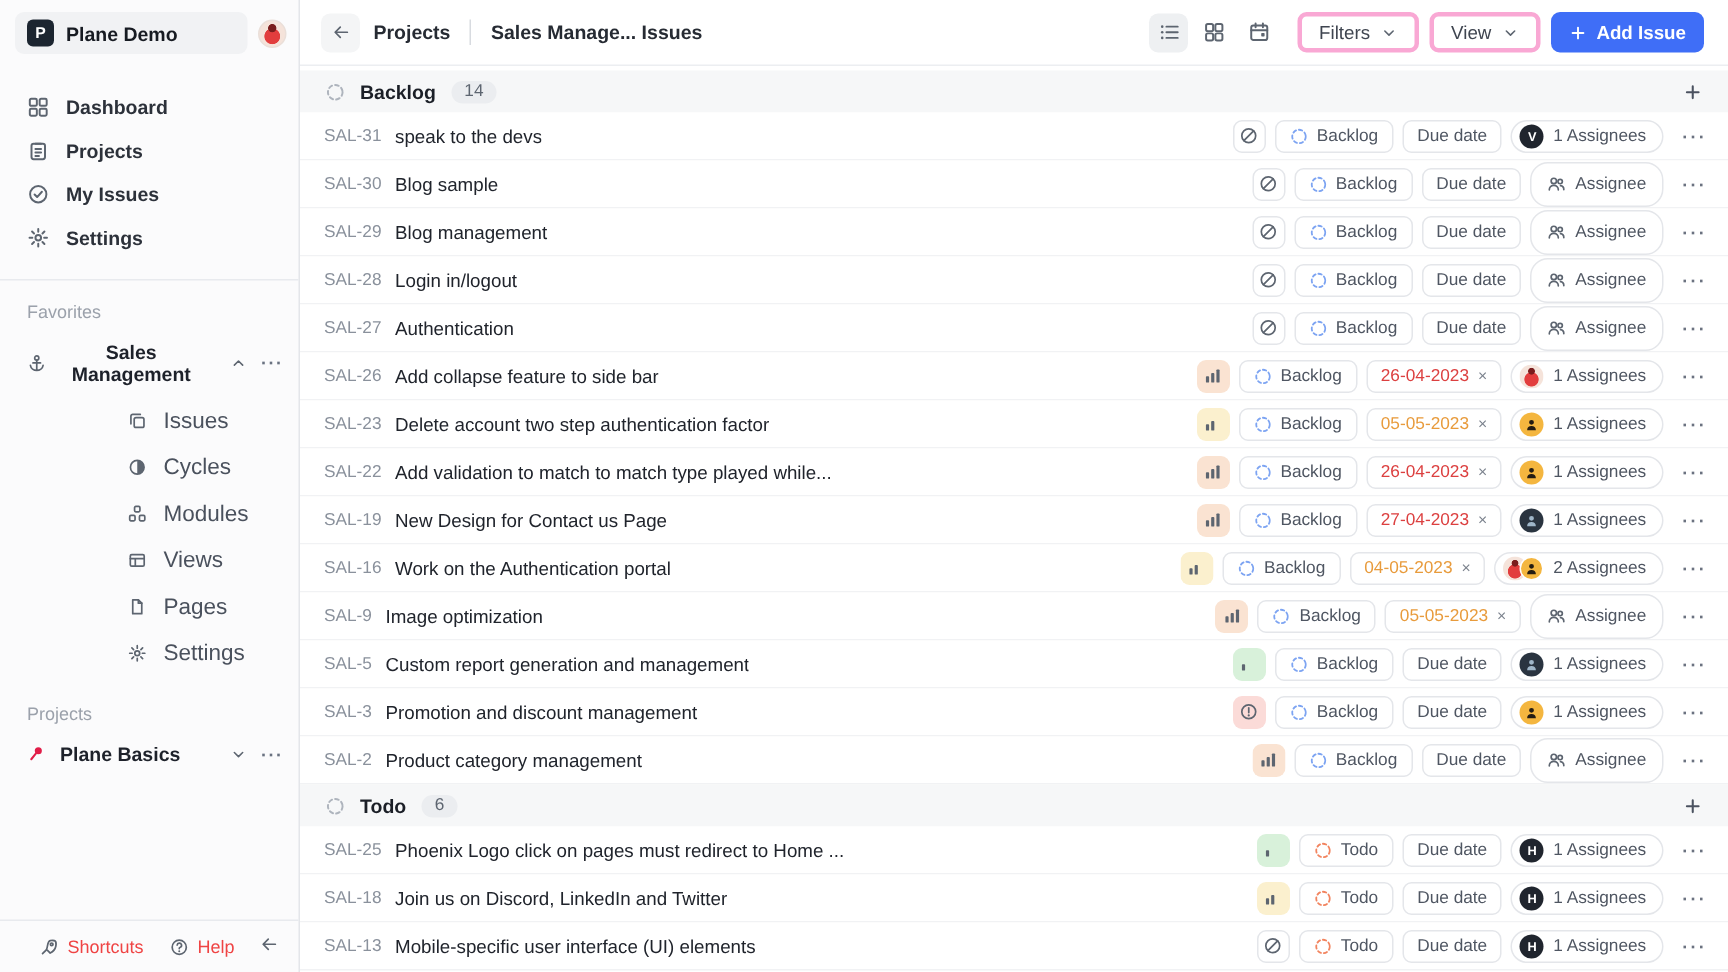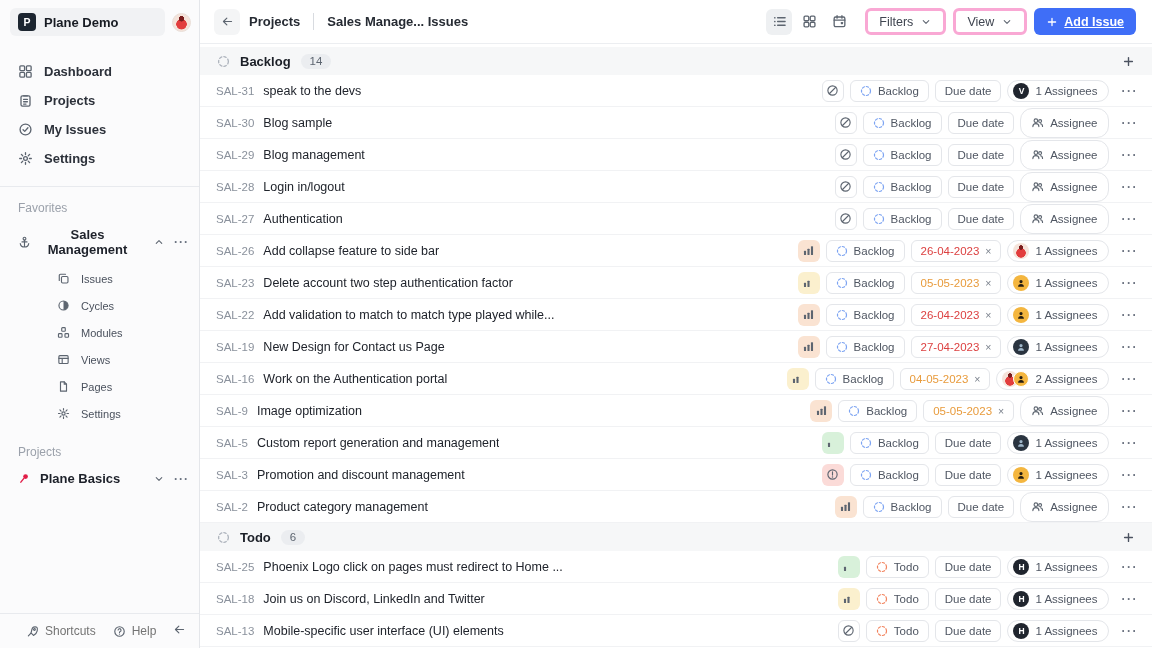--- a/index.html
+++ b/index.html
@@ -23,44 +23,44 @@
   .nav { margin:22px 10px 0; display:flex; flex-direction:column; gap:2px; }
   .nav-item { display:flex; align-items:center; gap:11px; padding:6px 8px; border-radius:6px; font-size:13px; font-weight:600; color:#2c313a; text-align:left; }
 
   .sb-divider { border-top:1px solid #e8eaee; margin:14px 0 0; }
 
   .section-label { font-size:12px; color:#9ba1ab; padding:14px 18px 6px; }
   .proj-row { display:flex; align-items:center; gap:9px; padding:6px 10px 6px 18px; font-size:13px; font-weight:700; color:#1d212a; width:100%; text-align:center; }
   .proj-row .grow { flex:1; }
   .mini-btn { color:#6a7280; font-size:12px; letter-spacing:1px; line-height:1; }
   .subnav { display:flex; flex-direction:column; margin:2px 0 4px; }
-  .sub-item { display:flex; align-items:center; gap:11px; padding:7px 8px 7px 57px; font-size:11px; color:#4a515d; font-weight:500; text-align:left; }
-
-  .sb-footer { margin-top:auto; border-top:1px solid #e8eaee; display:flex; align-items:center; gap:17px; padding:9px 12px 9px 26px; font-size:12px; color:#737373; font-weight:500; }
+  .sub-item { display:flex; align-items:center; gap:11px; padding:7px 8px 7px 57px; font-size:15px; color:#4a515d; font-weight:500; text-align:left;margin-left:28px; }
+
+  .sb-footer { margin-top:auto; border-top:1px solid #e8eaee; display:flex; align-items:center; gap:17px; padding:9px 12px 9px 26px; font-size:12px; color:#ef4444; font-weight:500; }
   .sb-footer .foot-link { display:flex; align-items:center; gap:6px; }
 
   
   .ic { display:inline-flex; width:15px; height:15px; color:#5d6570; flex:none; }
   .ic svg { width:100%; height:100%; }
   .ic.sm { width:13px; height:13px; }
   .ic.xs { width:12px; height:12px; }
   .ic.red { color:#e11d48; }
 
   
   .main { flex:1; min-width:0; display:flex; flex-direction:column; background:#fff; }
   .topbar { height:44px; flex:none; display:flex; align-items:center; padding:0 16px 0 14px; gap:9px; border-bottom:1px solid #eceef1; }
   .back-btn { width:26px; height:26px; border-radius:6px; background:#f4f5f6; display:flex; align-items:center; justify-content:center; color:#3f4550; flex:none; }
   .crumb { font-size:13px; color:#262b33; font-weight:600; white-space:nowrap; }
   .crumb-sep { width:1px; height:17px; background:#d8dbe0; margin:0 4px; }
   .topbar-right { margin-left:auto; display:flex; align-items:center; gap:7px; }
   .view-toggle { display:flex; align-items:center; gap:4px; margin-right:6px; }
   .vt-btn { width:26px; height:26px; border-radius:6px; display:flex; align-items:center; justify-content:center; color:#555c68; }
   .vt-btn.active { background:#eef0f2; color:#30353e; }
   .btn-outline { height:27px; padding:0 11px; border:3px solid #f9a8d4; border-radius:6px; background:#fff; font-size:12.5px; color:#3f4550; font-weight:500; display:flex; align-items:center; gap:7px; }
-  .btn-primary { height:27px; padding:0 12px; border-radius:6px; background:var(--accent_blue,#3f6ef7); color:#fff; font-size:12.5px; font-weight:600; display:flex; align-items:center; gap:6px;text-decoration:underline; }
+  .btn-primary { height:27px; padding:0 12px; border-radius:6px; background:var(--accent_blue,#3f6ef7); color:#fff; font-size:12.5px; font-weight:600; display:flex; align-items:center; gap:6px; }
   .btn-primary .ic { color:#fff; }
 
   
   .list { flex:1; overflow:hidden; padding-top:3px; }
   .group-header { height:28px; background:#f6f7f8; display:flex; align-items:center; padding:0 17px; gap:10px; }
   .gh-icon { color:#aeb4bd; }
   .gh-title { font-size:13px; font-weight:700; color:#1b1f27; }
   .gh-count { background:#ebedf0; border-radius:10px; padding:1.5px 9px; font-size:11.5px; color:#5d6570; font-weight:500; }
   .gh-plus { margin-left:auto; color:#4b5260; }
 

